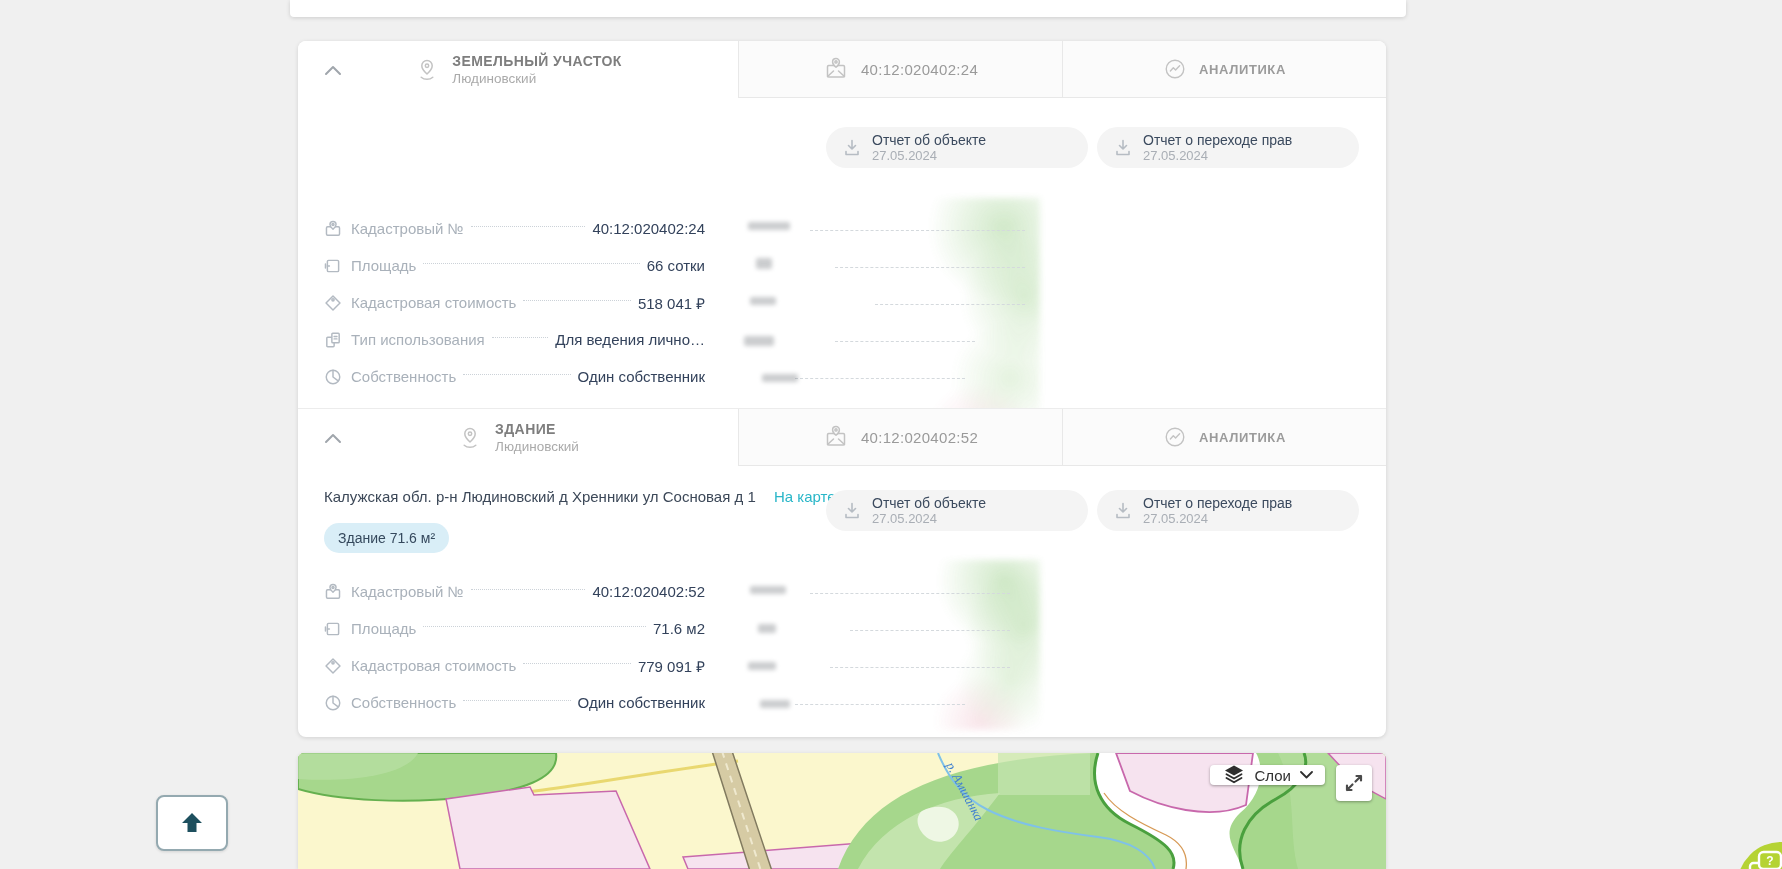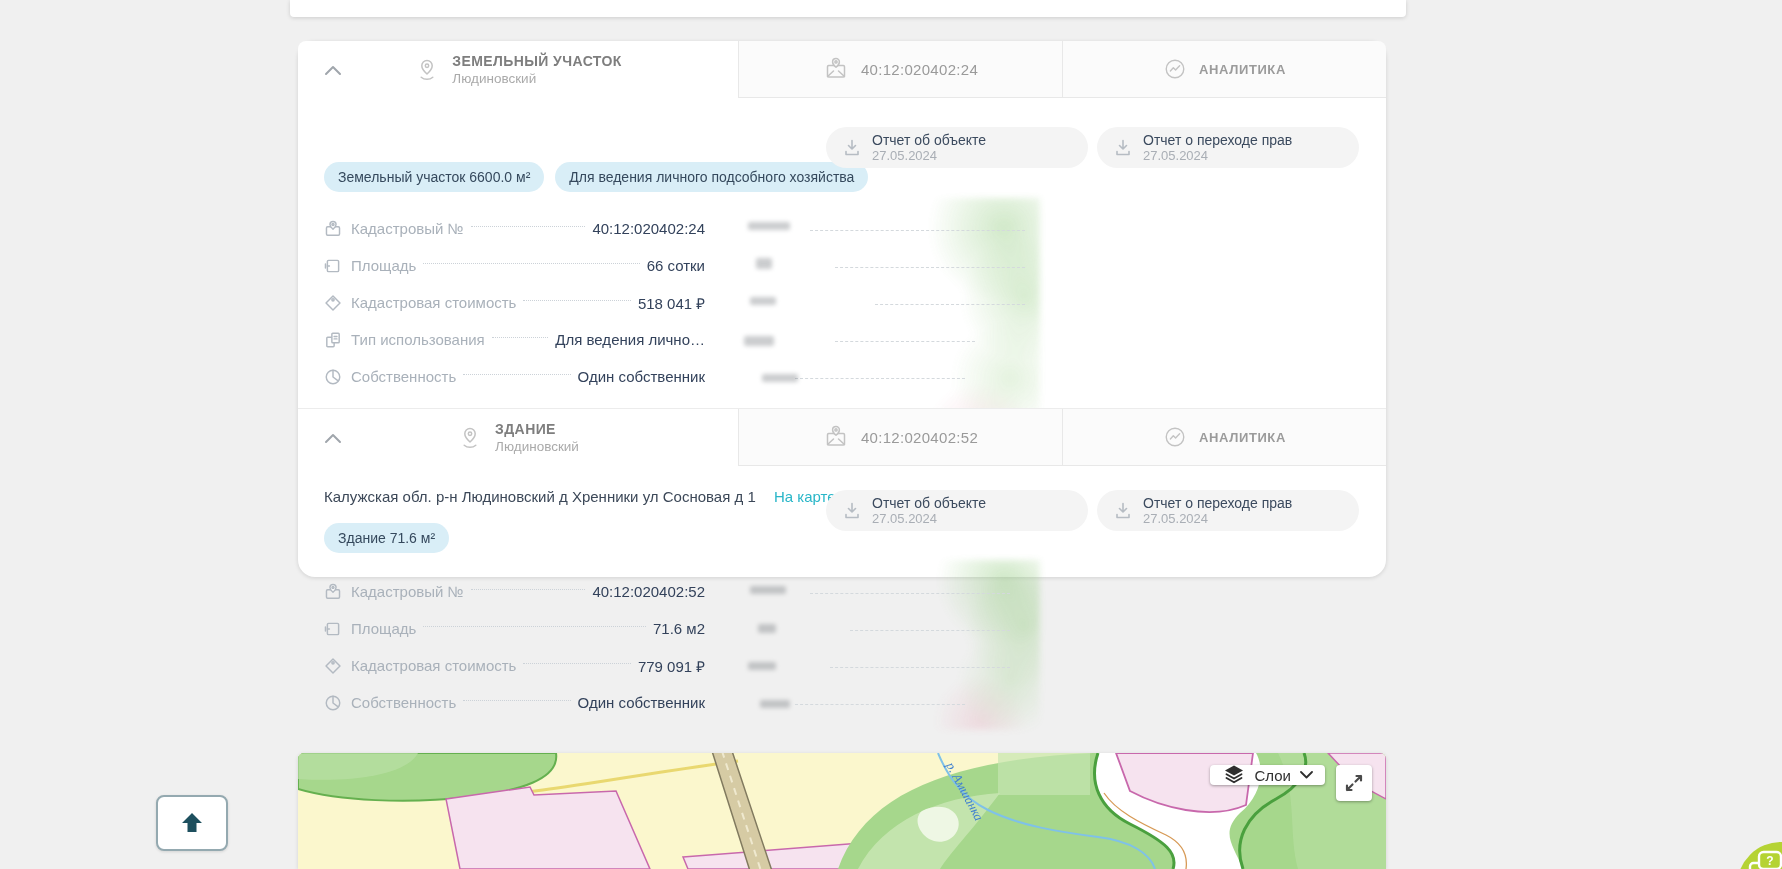--- a/index.html
+++ b/index.html
@@ -3,22 +3,22 @@
 <meta charset="utf-8">
 <style>
   html,body{margin:0;padding:0;width:1782px;height:869px;}
   body{position:relative;overflow:hidden;background:#f0f0f0;font-family:"Liberation Sans",sans-serif;}
 
   
   .top-strip{position:absolute;left:290px;top:0;width:1116px;height:17px;background:#fff;
     border-radius:0 0 4px 4px;box-shadow:0 1px 4px rgba(0,0,0,.15);}
 
   
-  .main-card{position:absolute;left:298px;top:41px;width:1088px;height:536px;background:#fff;
-    border-radius:17px;box-shadow:0 1px 4px rgba(0,0,0,.13);}
+  .main-card{position:absolute;left:298px;top:41px;width:1088px;height:696px;background:#fff;
+    border-radius:8px;box-shadow:0 1px 4px rgba(0,0,0,.13);}
 
   .tabbar{position:absolute;left:0;width:1088px;height:57px;display:flex;}
   .tabbar.s1{top:0;}
   .tabbar.s2{top:367px;border-top:1px solid #ececec;}
   .tab{position:relative;display:flex;align-items:center;justify-content:center;gap:12px;box-sizing:border-box;}
   .tab-object{width:440px;background:#fff;}
   .tabbar.s1 .tab-object{border-radius:8px 0 0 0;}
   .tab-cad{width:324px;background:#fbfbfb;border-left:1px solid #e8e8e8;border-bottom:1px solid #e8e8e8;}
   .tab-ana{flex:1;background:#fbfbfb;border-left:1px solid #e8e8e8;border-bottom:1px solid #e8e8e8;}
   .tabbar.s1 .tab-ana{border-radius:0 8px 0 0;}
@@ -128,24 +128,20 @@
     <div class="tab tab-ana">
       <svg width="24" height="24" viewBox="0 0 26 26" style="stroke:#c3c3c3;fill:none;stroke-width:1.5;stroke-linecap:round;stroke-linejoin:round;">
         <circle cx="13" cy="13" r="9.5"></circle>
         <path d="M8 15.2 l3.2-3.6 2.4 2.4 4.4-4.6"></path>
       </svg>
       <span class="tab-ana-label">АНАЛИТИКА</span>
     </div>
   </div>
 
   <div class="content c1">
-    <div class="tags-row">
-      <span class="tag">Земельный участок 6600.0 м²</span>
-      <span class="tag">Для ведения личного подсобного хозяйства</span>
-    </div>
 
     <div class="rows">
       <div class="row">
         <svg class="row-icon" viewBox="0 0 16 16">
           <rect x="2.2" y="6" width="11.6" height="7.5" rx="1"></rect>
           <path d="M8 1.3 c-1.5 0-2.7 1.2-2.7 2.7 0 2 2.7 4.2 2.7 4.2 s2.7-2.2 2.7-4.2 C10.7 2.5 9.5 1.3 8 1.3 Z" fill="#fff"></path>
           <circle cx="8" cy="4" r=".9"></circle>
         </svg>
         <span class="row-label">Кадастровый №</span>
         <span class="row-leader"></span>

